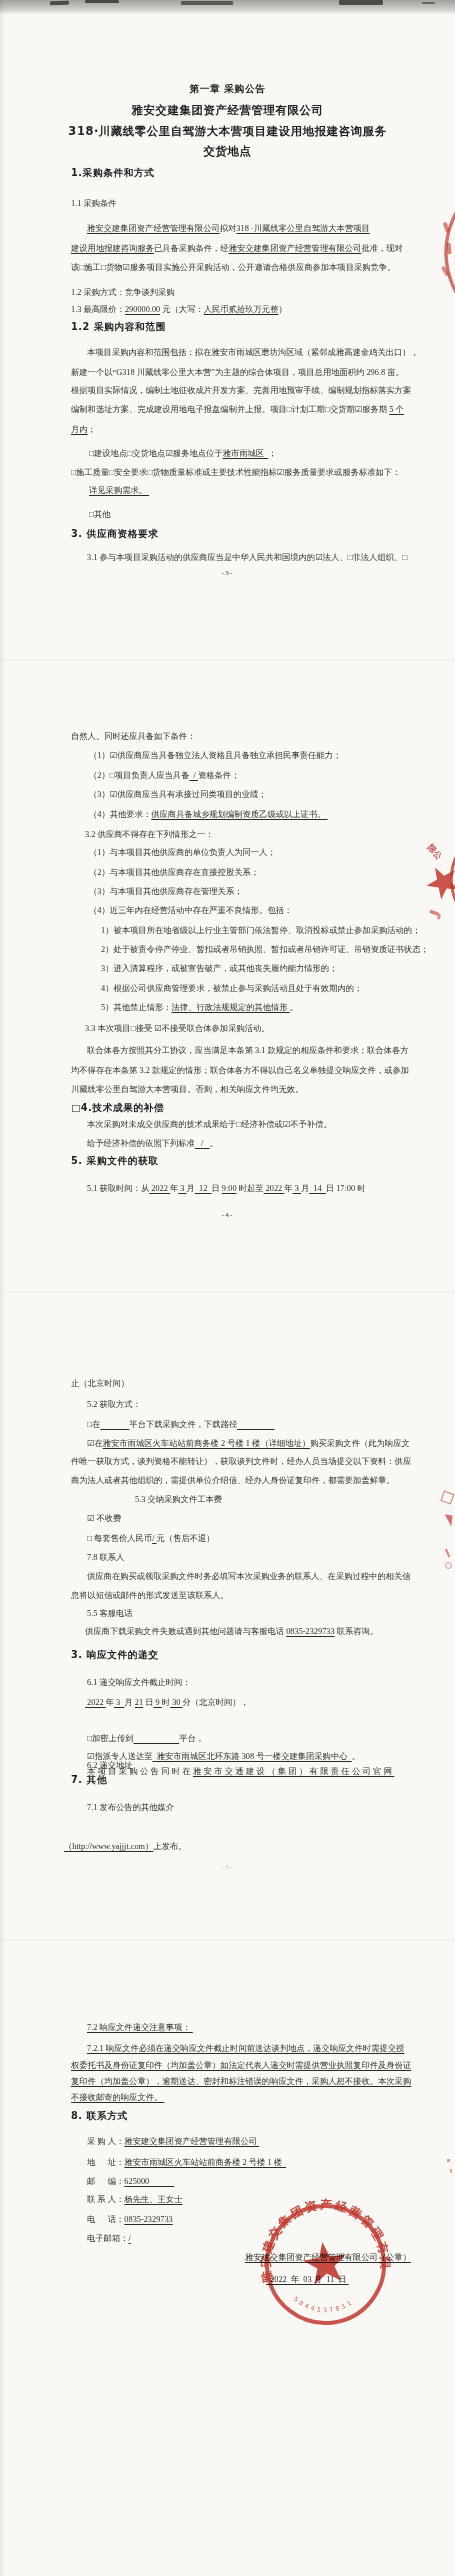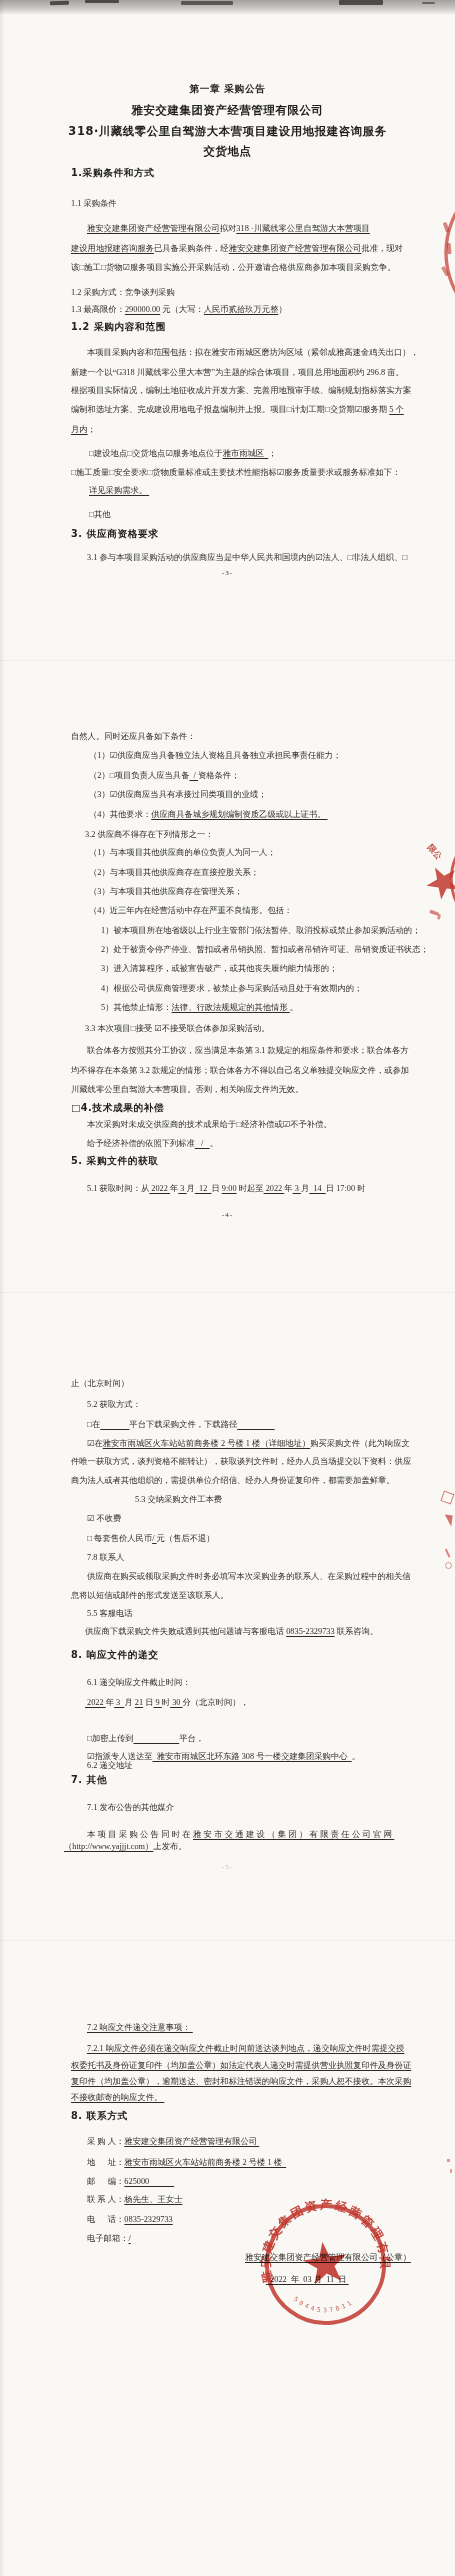--- a/index.html
+++ b/index.html
@@ -106,29 +106,29 @@
       <div class="line" style="top: 1457px;"><span>件唯一获取方式，谈判资格不能转让），获取谈判文件时，经办人员当场提交以下资料：供应</span></div>
       <div class="line" style="top: 1476px;"><span>商为法人或者其他组织的，需提供单位介绍信、经办人身份证复印件，都需要加盖鲜章。</span></div>
       <div class="line" style="top: 1495px; left: 87px; margin-left: 48px;"><span>5.3 交纳采购文件工本费</span></div>
       <div class="line" style="top: 1514px; left: 87px;"><span>☑ 不收费</span></div>
       <div class="line" style="top: 1534px; left: 87px;"><span>□ 每套售价人民币</span><span class="u">/&nbsp;</span><span>元（售后不退）</span></div>
       <div class="line" style="top: 1553px; left: 87px;"><span>7.8 联系人</span></div>
       <div class="line" style="top: 1572px; left: 87px;"><span>供应商在购买或领取采购文件时务必填写本次采购业务的联系人、在采购过程中的相关信</span></div>
       <div class="line" style="top: 1591px;"><span>息将以短信或邮件的形式发送至该联系人。</span></div>
       <div class="line" style="top: 1609px; left: 87px;"><span>5.5 客服电话</span></div>
       <div class="line" style="top: 1627px; left: 85px;"><span>供应商下载采购文件失败或遇到其他问题请与客服电话 </span><span class="u">0835-2329733</span><span> 联系咨询。</span></div>
-      <div class="line h t1" style="top: 1649px;"><span>8.  响应文件的递交</span></div>
+      <div class="line h t1" style="top: 1649px;"><span>3.  响应文件的递交</span></div>
       <div class="line" style="top: 1678px; left: 87px;"><span>6.1 递交响应文件截止时间：</span></div>
       <div class="line" style="top: 1698px; left: 85px;"><span class="u">&nbsp;2022&nbsp;</span><span>年</span><span class="u">&nbsp;3&nbsp;&nbsp;</span><span>月 </span><span class="u">21</span><span> 日</span><span class="u">&nbsp;9&nbsp;</span><span>时</span><span class="u">&nbsp;30&nbsp;</span><span>分（北京时间），</span></div>
       <div class="line" style="top: 1716px; left: 87px; margin-top: 45px;"><span>6.2 递交地址</span></div>
       <div class="line" style="top: 1734px; left: 87px;"><span>□加密上传到</span><span class="u">&nbsp;&nbsp;&nbsp;&nbsp;&nbsp;&nbsp;&nbsp;&nbsp;&nbsp;&nbsp;&nbsp;&nbsp;&nbsp;&nbsp;&nbsp;&nbsp;&nbsp;&nbsp;&nbsp;&nbsp;&nbsp;&nbsp;</span><span>平台，</span></div>
       <div class="line" style="top: 1752px; left: 87px;"><span>☑指派专人送达至</span><span class="u">&nbsp;&nbsp;雅安市雨城区北环东路 308 号一楼交建集团采购中心&nbsp;&nbsp;</span><span>。</span></div>
       <div class="line h t1" style="top: 1774px;"><span>7.  其他</span></div>
       <div class="line" style="top: 1803px; left: 87px;"><span>7.1 发布公告的其他媒介</span></div>
-      <div class="line spread" style="top: 1830px; left: 87px;"><span>本项目采购公告同时在</span><span class="u">雅安市交通建设（集团）有限责任公司官网</span></div>
+      <div class="line spread" style="top: 1767px; left: 87px;"><span>本项目采购公告同时在</span><span class="u">雅安市交通建设（集团）有限责任公司官网</span></div>
       <div class="line" style="top: 1842px; left: 64px;"><span class="u">（http://www.yajjjt.com）</span><span>上发布。</span></div>
       <div class="line pg faint center" style="top: 1863px;"><span>-5-</span></div>
       <div class="line" style="top: 2023px; left: 87px;"><span class="u">7.2 响应文件递交注意事项：&nbsp;</span></div>
       <div class="line" style="top: 2044px; left: 87px;"><span class="u">7.2.1 响应文件必须在递交响应文件截止时间前送达谈判地点，递交响应文件时需提交授</span></div>
       <div class="line" style="top: 2061px;"><span class="u">权委托书及身份证复印件（均加盖公章）如法定代表人递交时需提供营业执照复印件及身份证</span></div>
       <div class="line" style="top: 2077px;"><span class="u">复印件（均加盖公章），逾期送达、密封和标注错误的响应文件，采购人恕不接收。本次采购</span></div>
       <div class="line" style="top: 2093px;"><span class="u">不接收邮寄的响应文件。&nbsp;</span></div>
       <div class="line h t1" style="top: 2110px;"><span>8.  联系方式</span></div>
       <div class="line" style="top: 2137px; left: 87px;"><span>采 购 人：</span><span class="u">雅安建交集团资产经营管理有限公司&nbsp;</span></div>
       <div class="line" style="top: 2158px; left: 87px;"><span>地&nbsp;&nbsp;&nbsp;&nbsp;&nbsp;&nbsp;址：</span><span class="u">雅安市雨城区火车站站前商务楼 2 号楼 1 楼&nbsp;&nbsp;</span></div>

